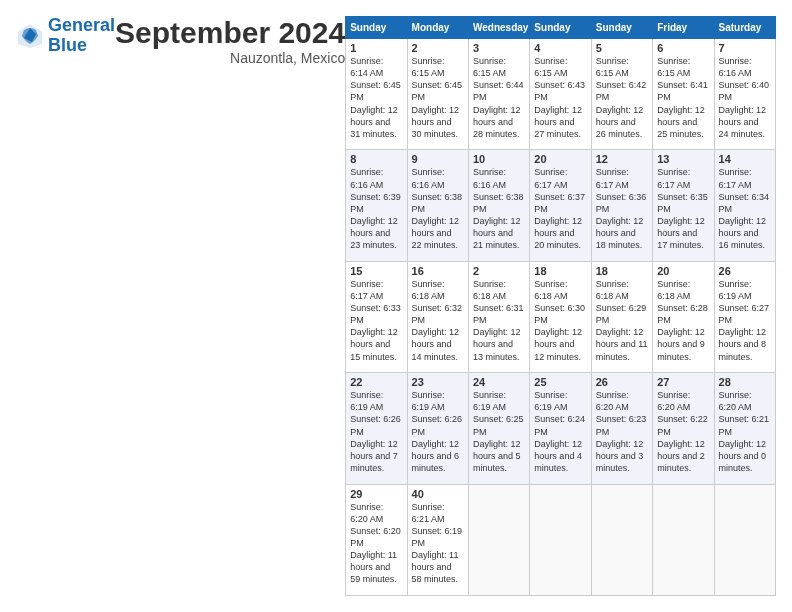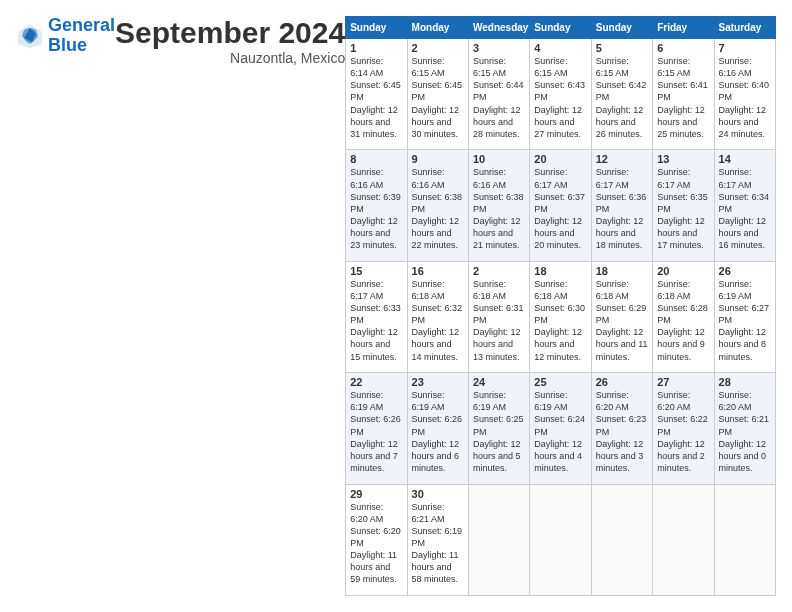--- a/index.html
+++ b/index.html
@@ -249,21 +249,21 @@
         <span class="day-num">28</span>
         <div class="day-info">Sunrise: 6:20 AM<br>Sunset: 6:21 PM<br>Daylight: 12 hours and 0 minutes.</div>
       </td>
         </tr>
         <tr>
           <td>
         <span class="day-num">29</span>
         <div class="day-info">Sunrise: 6:20 AM<br>Sunset: 6:20 PM<br>Daylight: 11 hours and 59 minutes.</div>
       </td>
           <td>
-        <span class="day-num">30</span>
+        <span class="day-num">40</span>
         <div class="day-info">Sunrise: 6:21 AM<br>Sunset: 6:19 PM<br>Daylight: 11 hours and 58 minutes.</div>
       </td>
           <td class="empty-cell"></td>
           <td class="empty-cell"></td>
           <td class="empty-cell"></td>
           <td class="empty-cell"></td>
           <td class="empty-cell"></td>
         </tr>
       </tbody>
   </table>

